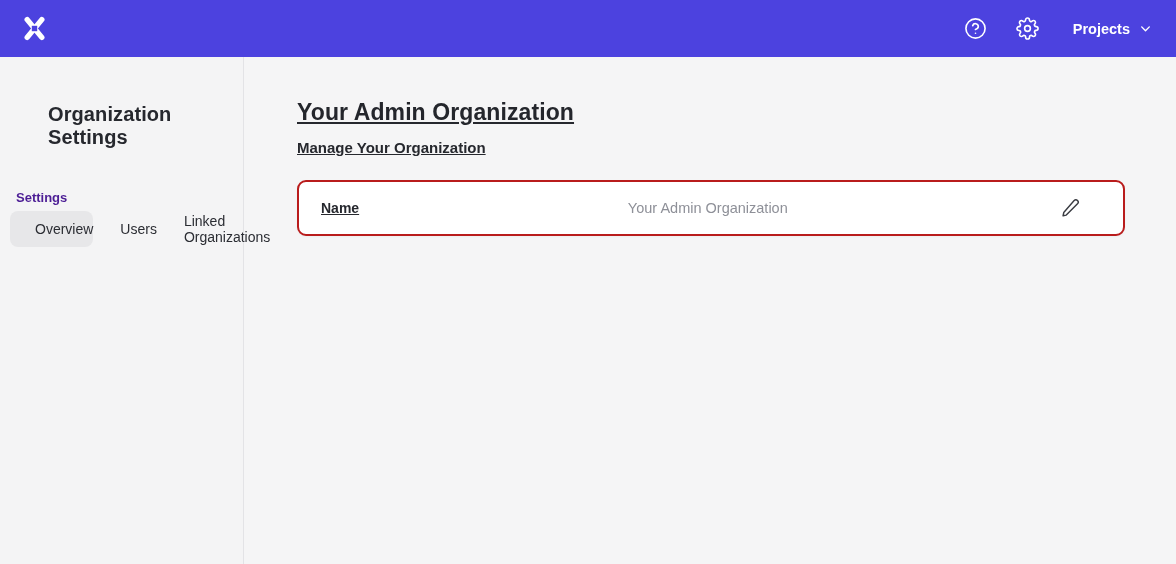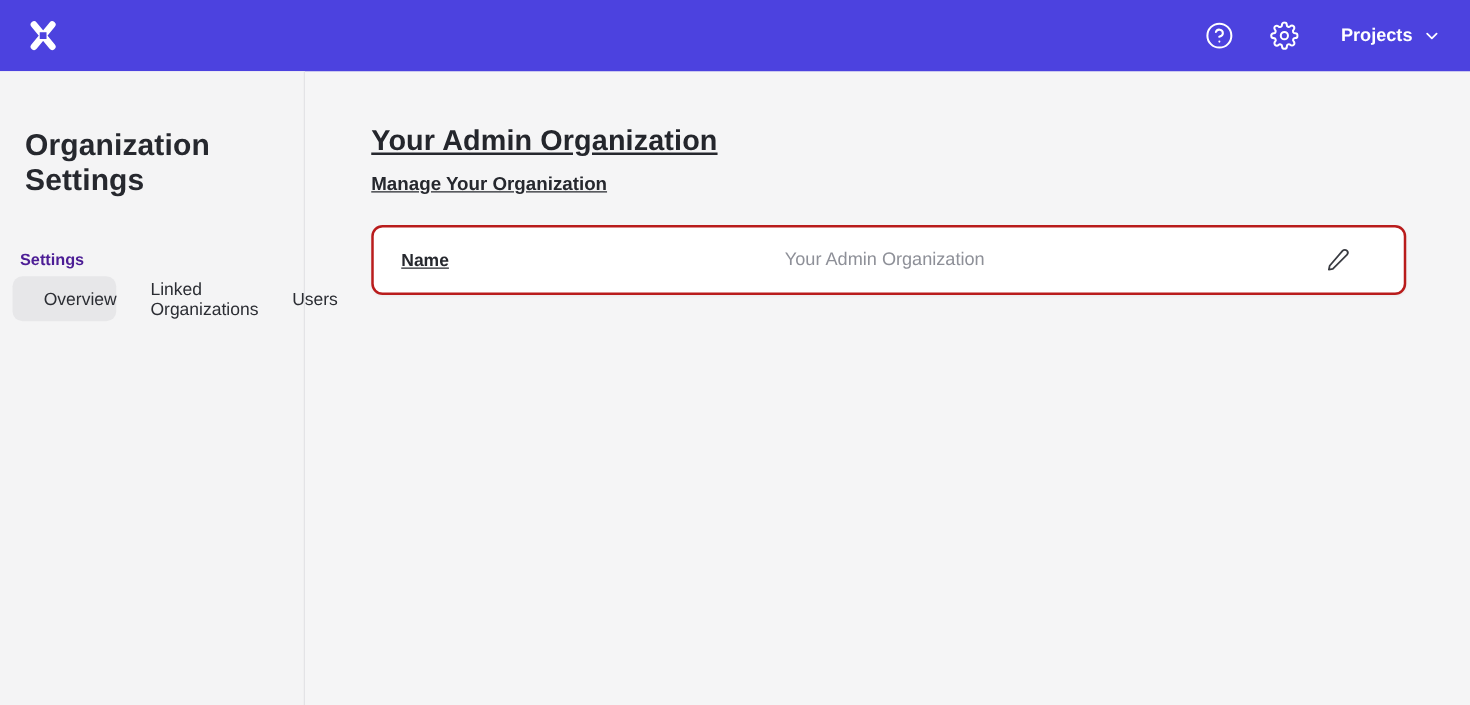--- a/index.html
+++ b/index.html
@@ -36,22 +36,22 @@
   .page { display: flex; height: 507px; }
 
   
   .sidebar {
     width: 244px;
     background: #f4f4f5;
     border-right: 1px solid #e3e3e6;
     flex-shrink: 0;
   }
   .sidebar-title {
-    margin: 46px 0 0 20px;
-    font-size: 24px;
+    margin: 46px 0 0 48px;
+    font-size: 20px;
     font-weight: bold;
     color: #26282e;
     letter-spacing: 0.1px;
   }
   .sidebar-section-label {
     margin: 41px 0 6px 16px;
     font-size: 13px;
     font-weight: bold;
     color: #4c1d95;
   }
@@ -151,22 +151,22 @@
   </div>
 </header>
 
 <div class="page">
 
   <aside class="sidebar">
     <div class="sidebar-title">Organization Settings</div>
     <div class="sidebar-section-label">Settings</div>
     <nav class="side-nav">
       <div class="side-item active">Overview</div>
+      <div class="side-item">Users</div>
       <div class="side-item">Linked Organizations</div>
-      <div class="side-item">Users</div>
     </nav>
   </aside>
 
   <main class="main">
     <h1 class="main-title">Your Admin Organization</h1>
     <h2 class="section-title">Manage Your Organization</h2>
 
     <div class="card">
       <span class="field-label">Name</span>
       <span class="field-value">Your Admin Organization</span>

